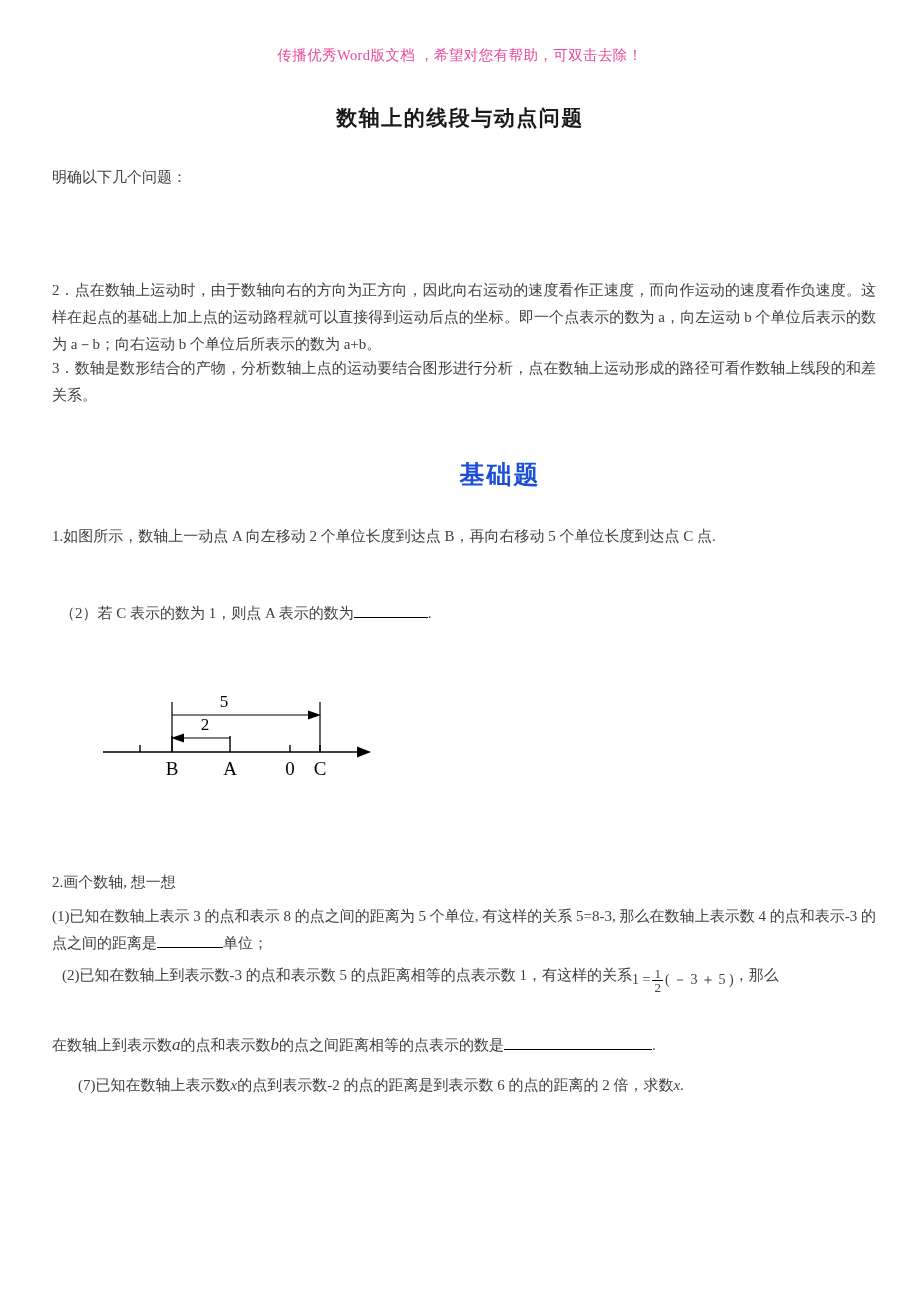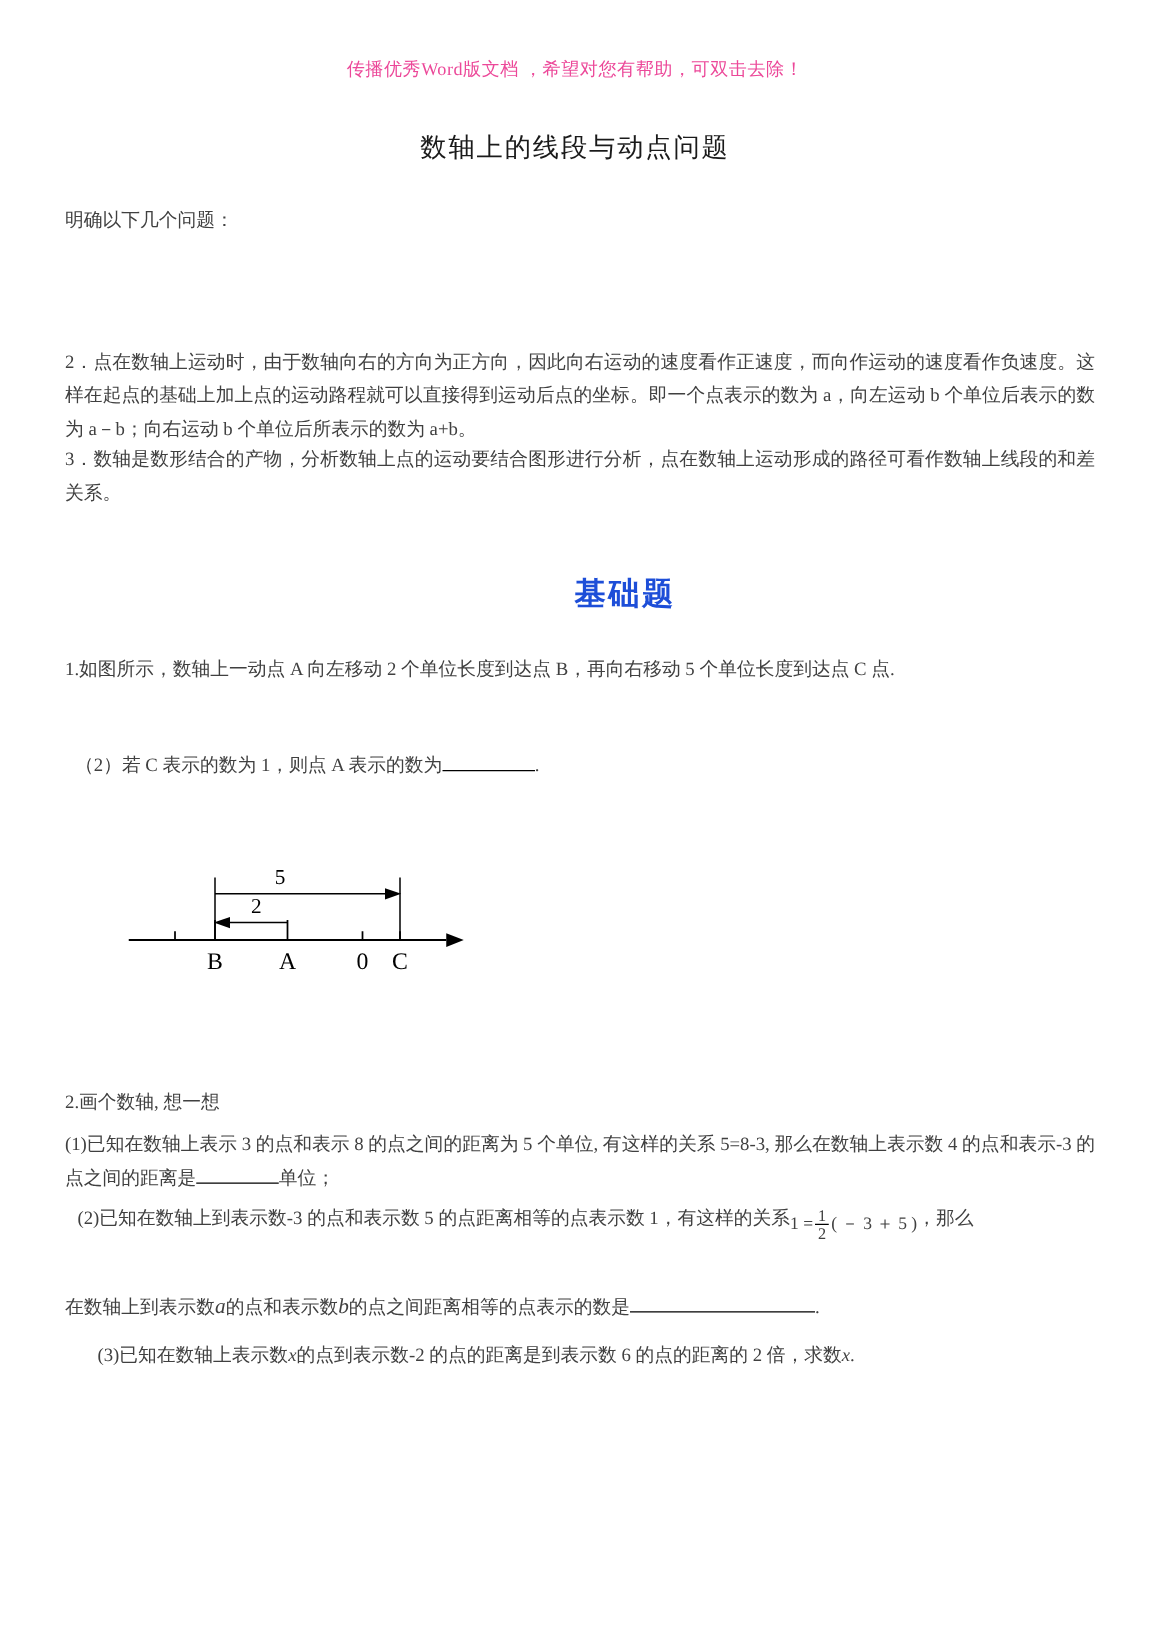--- a/index.html
+++ b/index.html
@@ -34,21 +34,21 @@
     white-space: nowrap;
   }
   .doc-title {
     position: absolute;
     top: 104px;
     left: 0;
     width: 920px;
     text-align: center;
     font-family: "Liberation Sans", "DejaVu Sans", sans-serif;
     font-size: 21px;
-    font-weight: normal;
+    font-weight: bold;
     letter-spacing: 1.5px;
     color: #1a1a1a;
   }
   .body-col {
     position: absolute;
     left: 52px;
     width: 824px;
     top: 0;
   }
   p.para {
@@ -234,16 +234,16 @@
 
   <div class="body-col q2-sub2">
     <p class="para"><span>(2)已知在数轴上到表示数-3 的点和表示数 5 的点距离相等的点表示数 1，有这样的关系</span><span class="expr"><span class="lhs">1  =</span><span class="frac"><span class="num">1</span><span class="den">2</span></span><span class="lhs">( － 3 ＋ 5 )</span></span><span>，那么</span></p>
   </div>
 
   <div class="body-col q2-sub2b">
     <p class="para"><span>在数轴上到表示数</span><span class="mathvar">a</span><span>的点和表示数</span><span class="mathvar">b</span><span>的点之间距离相等的点表示的数是</span><span class="blank blank-lg"></span><span>.</span></p>
   </div>
 
   <div class="body-col q2-sub3">
-    <p class="para"><span>(3)已知在数轴上表示数</span><span class="mathvar-sm">x</span><span>的点到表示数-2 的点的距离是到表示数 6 的点的距离的 2 倍，求数</span><span class="mathvar-sm">x</span><span>.</span></p>
+    <p class="para"><span>(7)已知在数轴上表示数</span><span class="mathvar-sm">x</span><span>的点到表示数-2 的点的距离是到表示数 6 的点的距离的 2 倍，求数</span><span class="mathvar-sm">x</span><span>.</span></p>
   </div>
 
 </div>
 
 </body></html>

